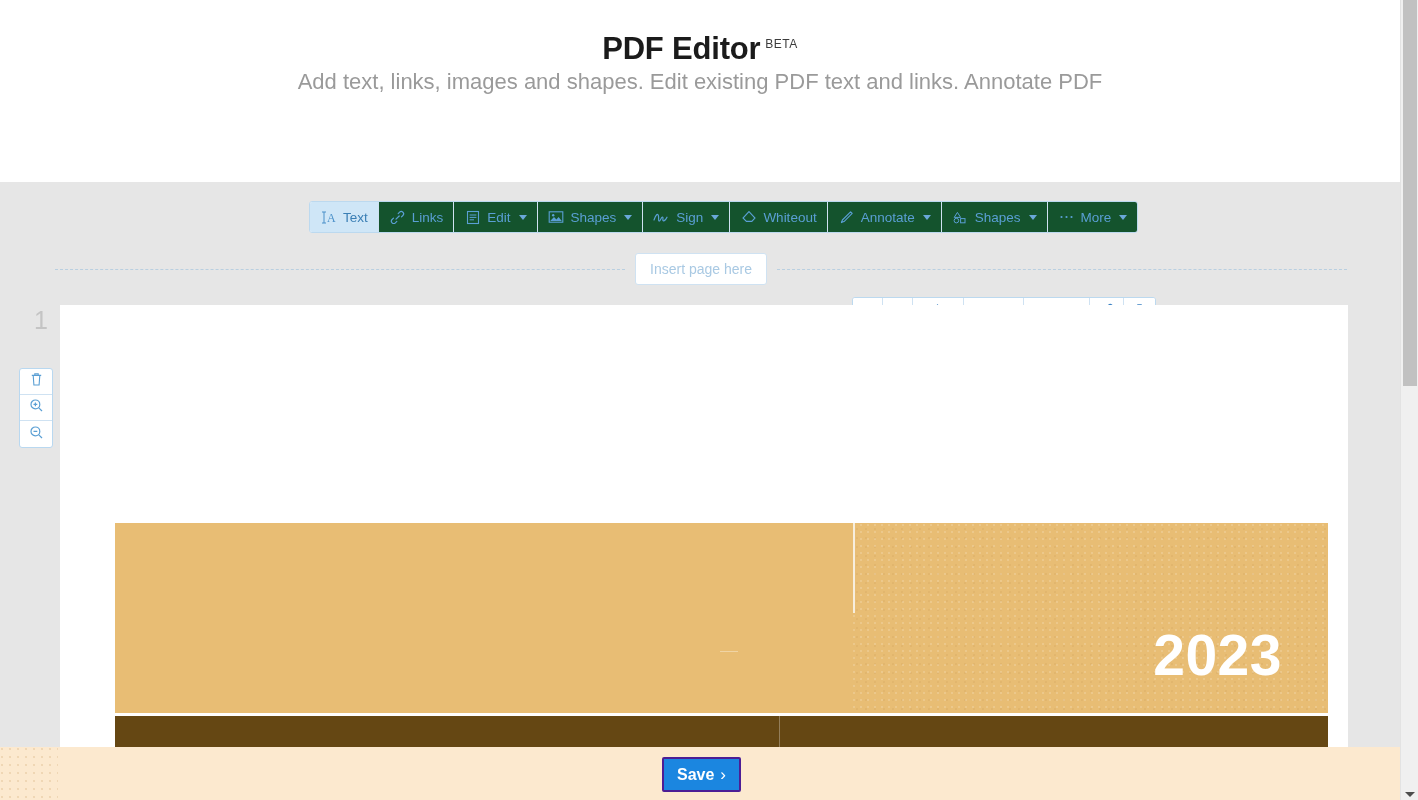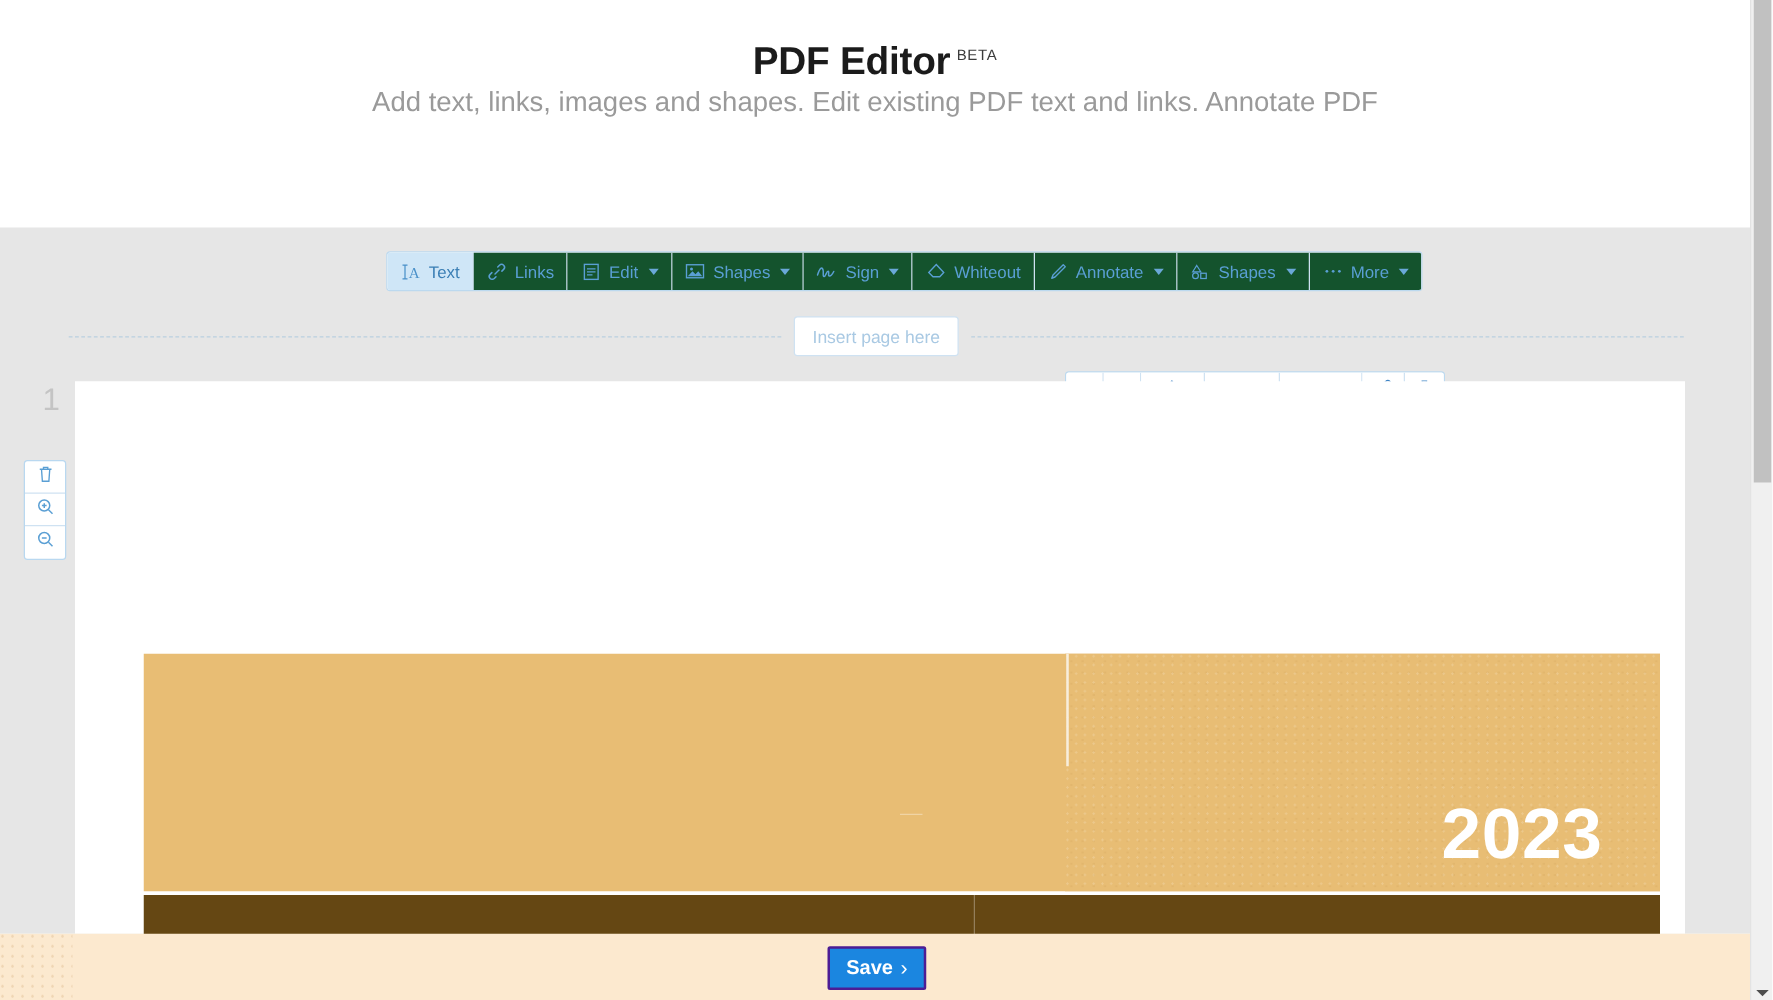--- a/index.html
+++ b/index.html
@@ -133,21 +133,21 @@
   }
   .cal-banner .vline {
     position: absolute; left: 738px; top: 0; width: 2px; height: 90px;
     background: #f7eedd;
   }
   .cal-banner .faintline {
     position: absolute; left: 605px; top: 128px; width: 18px; height: 1px;
     background: rgba(255,255,255,0.35);
   }
   .cal-year {
-    position: absolute; right: 46px; bottom: 16px;
+    position: absolute; right: 46px; bottom: 28px;
     font-size: 57px; font-weight: bold; color: #ffffff;
     letter-spacing: 0.5px; line-height: 60px;
   }
 
   .cal-strip {
     position: absolute; left: 55px; top: 411px;
     width: 1213px; height: 38px; background: #654713;
   }
   .cal-strip .seam {
     position: absolute; left: 664px; top: 0; width: 1px; height: 38px;

